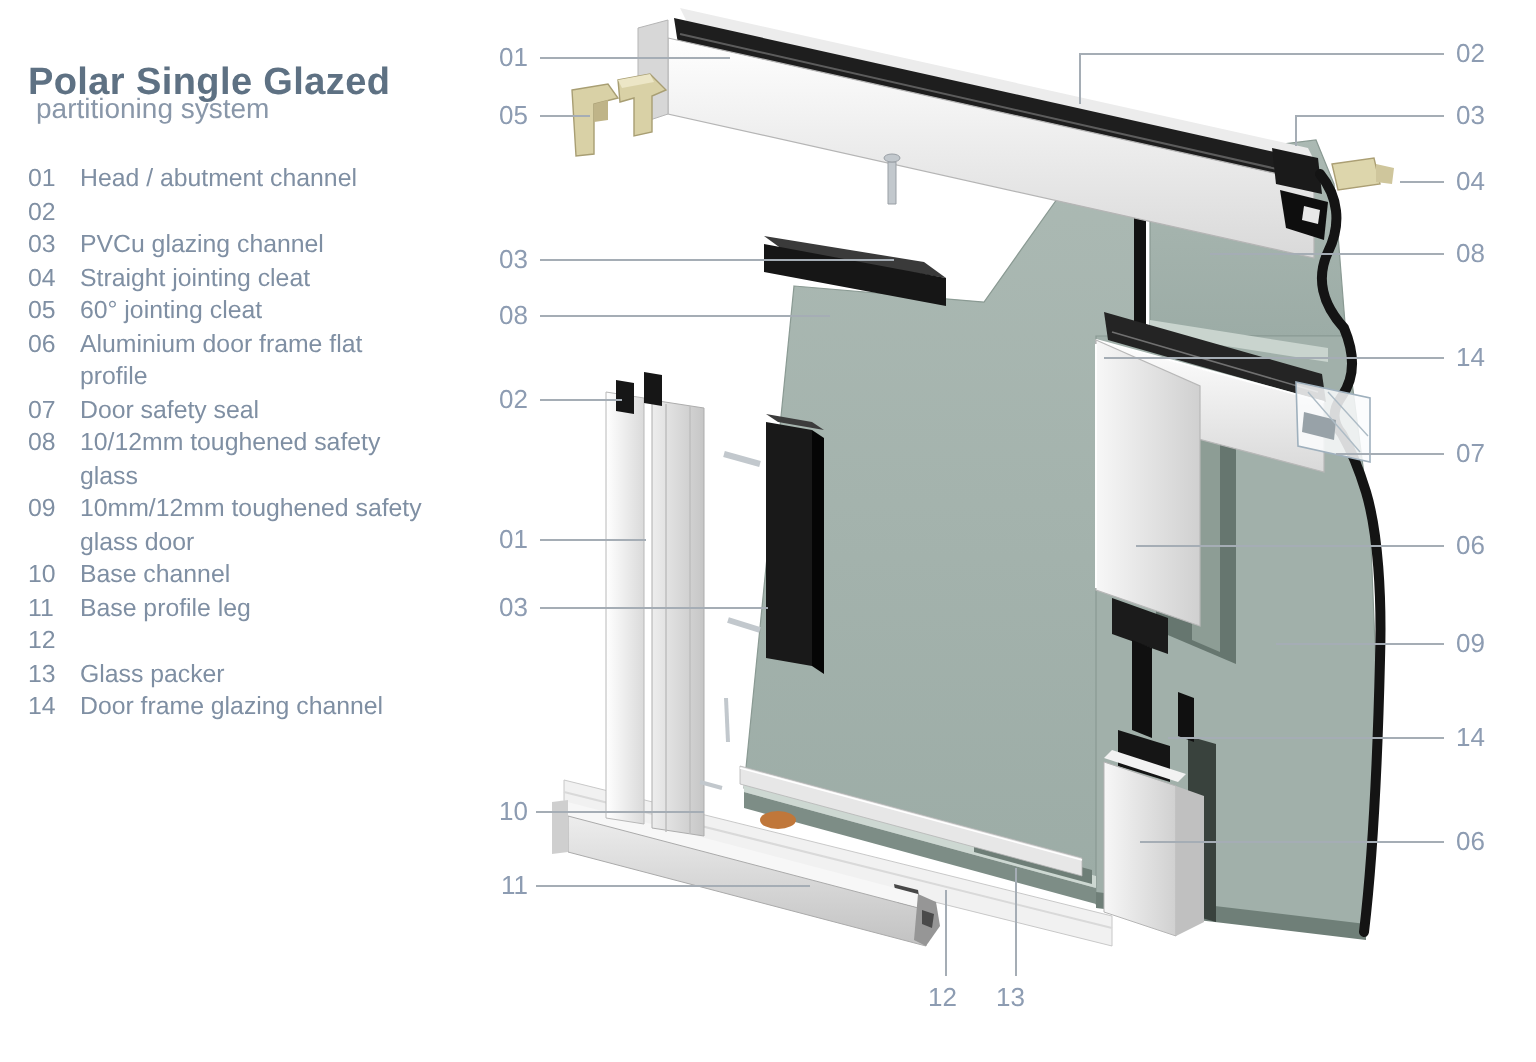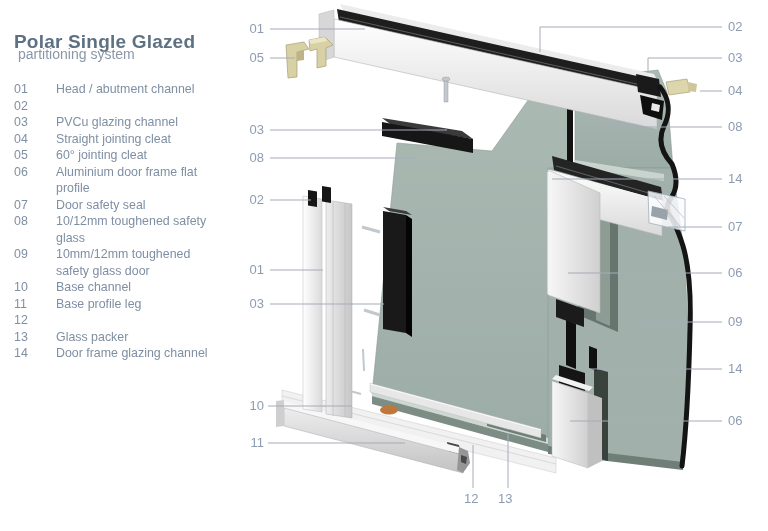--- a/index.html
+++ b/index.html
@@ -3,21 +3,21 @@
 <meta charset="utf-8">
 <style>
   html,body{margin:0;padding:0;background:#fff;}
   #app{position:relative;width:768px;height:531px;background:#ffffff;overflow:hidden;
        font-family:"Liberation Sans",sans-serif;border-radius:24px;}
   .page-title{position:absolute;left:14px;top:18px;font-size:19px;font-weight:bold;color:#5e7183;letter-spacing:.2px;}
   .page-subtitle{position:absolute;left:18px;top:46px;font-size:14px;color:#8997a9;}
   .legend{position:absolute;left:14px;top:81px;width:206px;margin:0;padding:0;list-style:none;}
   .legend li{display:flex;margin:0;padding:0;font-size:12.4px;line-height:16.5px;color:#7f8fa3;}
   .legend .num{flex:0 0 26px;}
-  .legend .lbl{flex:1 1 auto;max-width:174px;margin-left:16px;}
+  .legend .lbl{flex:1 1 auto;max-width:174px;}
   .diagram{position:absolute;left:0;top:0;width:768px;height:531px;}
   .co{position:absolute;font-size:13px;color:#8d9cb2;line-height:16px;}
   .co.l{width:26px;text-align:right;}
   svg{position:absolute;left:0;top:0;}
 </style>
 </head>
 <body>
 
 <div id="app">
 

